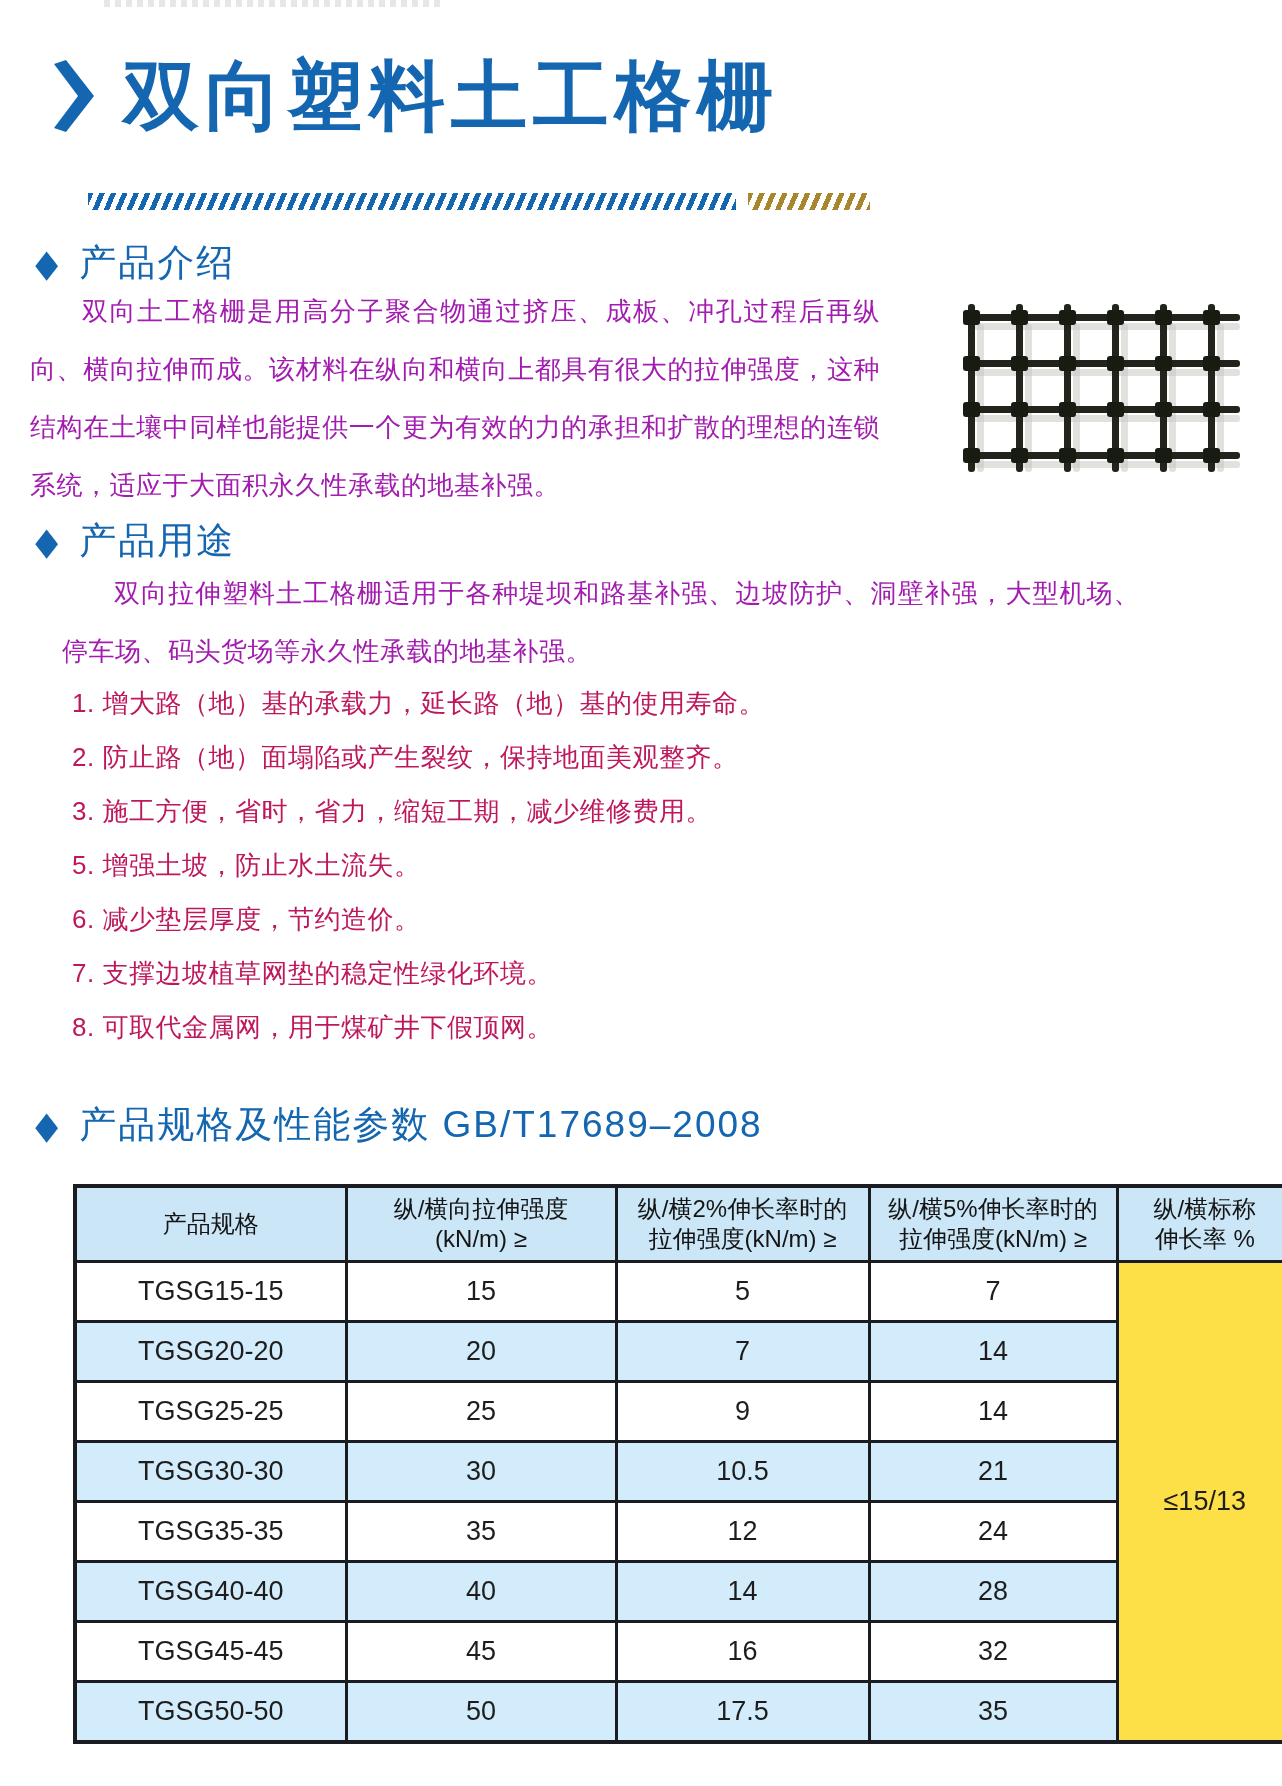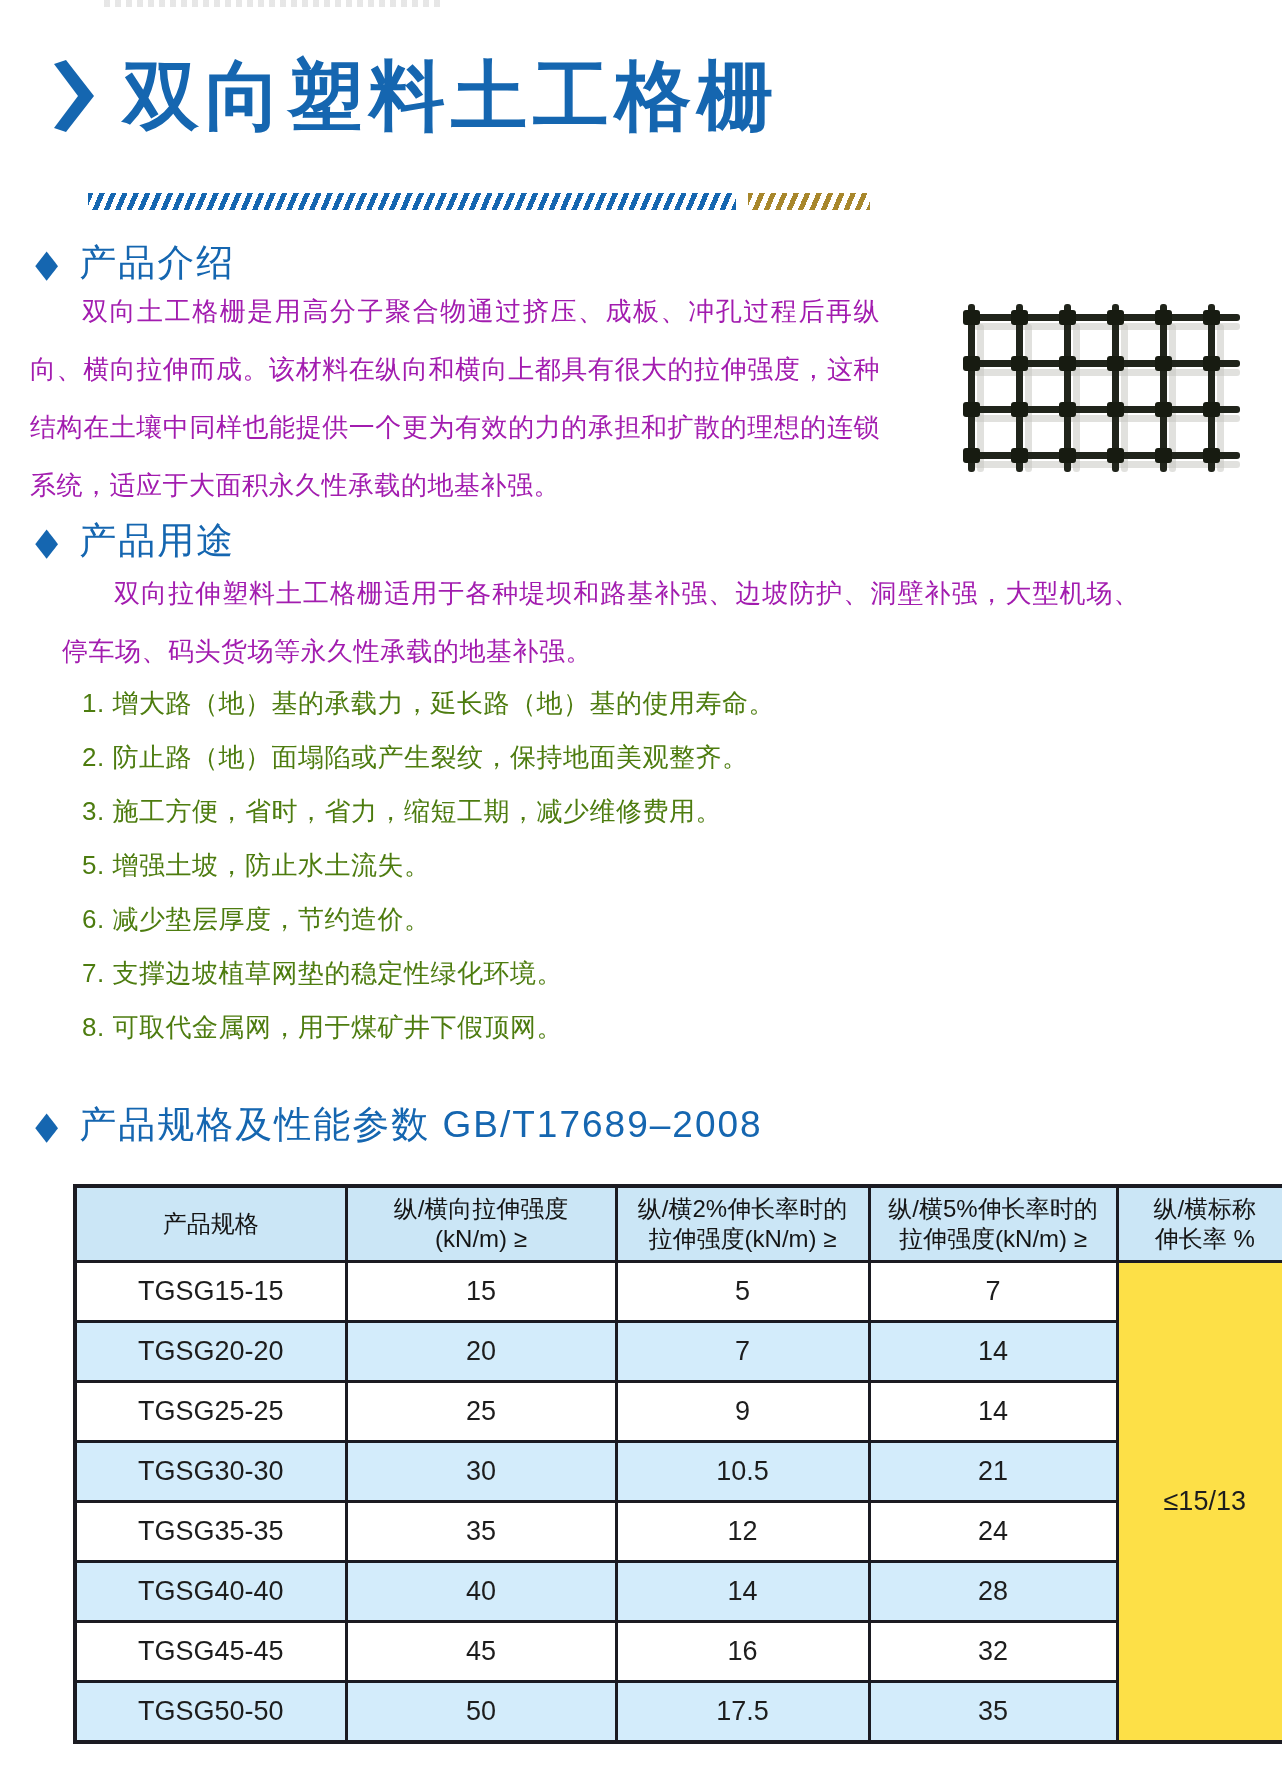--- a/index.html
+++ b/index.html
@@ -44,22 +44,22 @@
     font-size:37px;font-weight:normal;color:var(--accent);
     letter-spacing:2px;white-space:nowrap;line-height:1.15;
   }
 
   
   .para{
     font-size:26px;line-height:58px;text-align:justify;
     text-indent:2em;color:#a21caf;letter-spacing:.5px;
   }
   .uses-list .use-item{
-    height:54px;line-height:54px;font-size:26px;color:#4d7c0f;
-    white-space:nowrap;letter-spacing:.5px;margin-left:10px;
+    height:54px;line-height:54px;font-size:26px;color:#be185d;
+    white-space:nowrap;letter-spacing:.5px;
   }
 
   
   .photo{left:956px;top:274px;width:292px;height:198px;background:#fff;}
   .photo svg{display:block;width:100%;height:100%;}
 
   
   .spec-table{left:33px;top:1184px;}
   table.spec{
     border-collapse:collapse;table-layout:fixed;width:1218px;

